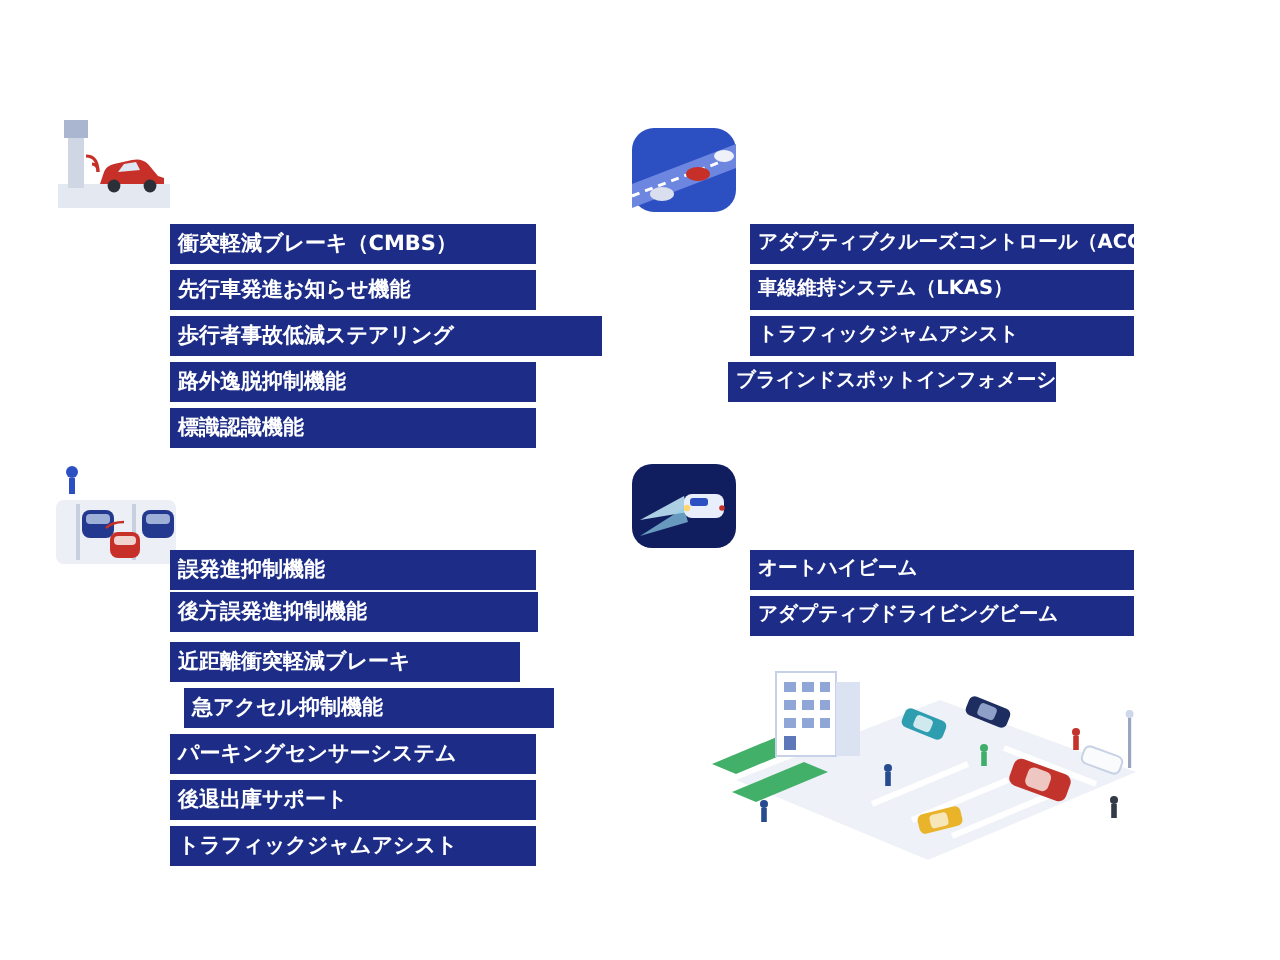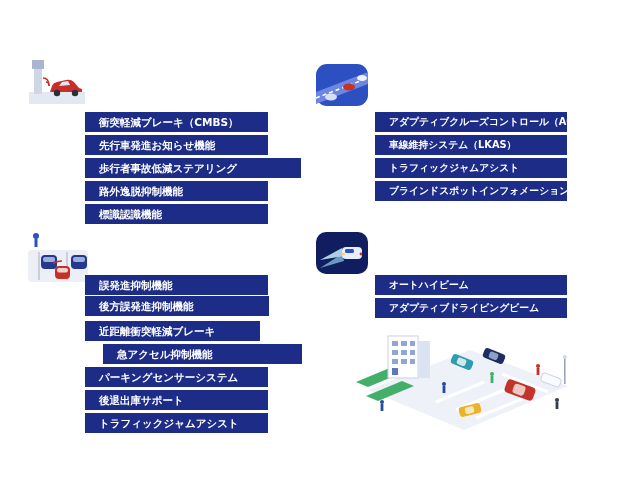--- a/index.html
+++ b/index.html
@@ -3,21 +3,21 @@
 <meta charset="utf-8">
 <style>
   html,body { margin:0; padding:0; background:#ffffff; }
   .stage {
     position:relative; width:640px; height:480px; background:#ffffff;
     font-family:"DejaVu Sans","Liberation Sans",sans-serif; overflow:hidden;
   }
   .banner {
     position:absolute; height:20px; line-height:20px;
     background:var(--banner-bg,#1d2d87); color:var(--banner-text,#ffffff);
-    font-weight:bold; font-size:10.5px; padding:0 14px; box-sizing:border-box;
+    font-weight:bold; font-size:10.5px; padding:0 4px; box-sizing:border-box;
     white-space:nowrap; letter-spacing:0;
   }
   .col-right .banner { font-size:9.8px; }
   .icon-box { position:absolute; }
   .footnote {
     position:absolute; top:438px; right:42px;
     font-size:9px; color:#222; white-space:nowrap;
   }
 </style>
 </head>
@@ -55,21 +55,21 @@
       <path d="M2 38 L54 18" stroke="#ffffff" stroke-width="1.5" stroke-dasharray="4 3"></path>
       <ellipse cx="17" cy="37" rx="6" ry="3.5" fill="#d9dfee"></ellipse>
       <ellipse cx="35" cy="27" rx="6" ry="3.5" fill="#c63028"></ellipse>
       <ellipse cx="48" cy="18" rx="5" ry="3" fill="#eef1f8"></ellipse>
     </svg>
   </div>
   <div class="col-right">
     <div class="banner" style="left:375px;top:112px;width:192px">アダプティブクルーズコントロール（ACC）</div>
     <div class="banner" style="left:375px;top:135px;width:192px">車線維持システム（LKAS）</div>
     <div class="banner" style="left:375px;top:158px;width:192px">トラフィックジャムアシスト</div>
-    <div class="banner" style="left:375px;top:181px;width:192px">ブラインドスポットインフォメーション</div>
+    <div class="banner" style="left:364px;top:181px;width:164px">ブラインドスポットインフォメーション</div>
   </div>
 
   <div class="icon-box" style="left:26px;top:228px;width:64px;height:58px">
     <svg width="64" height="58" viewBox="0 0 64 58">
       <rect x="2" y="22" width="60" height="32" rx="4" fill="#eceff5"></rect>
       <rect x="12" y="24" width="2" height="28" fill="#c8d0e0"></rect>
       <rect x="40" y="24" width="2" height="28" fill="#c8d0e0"></rect>
       <circle cx="10" cy="8" r="3" fill="#2c4fc2"></circle>
       <rect x="8.5" y="11" width="3" height="8" fill="#2c4fc2"></rect>
       <g>
@@ -84,21 +84,21 @@
         <rect x="29" y="38" width="15" height="13" rx="4" fill="#c63028"></rect>
         <rect x="31" y="40" width="11" height="4.5" rx="2" fill="#f0d2cf"></rect>
       </g>
       <path d="M27 36 q3 -3 9 -3" stroke="#c63028" stroke-width="1.3" fill="none"></path>
     </svg>
   </div>
   <div>
     <div class="banner" style="left:85px;top:275px;width:183px">誤発進抑制機能</div>
     <div class="banner" style="left:85px;top:296px;width:184px">後方誤発進抑制機能</div>
     <div class="banner" style="left:85px;top:321px;width:175px">近距離衝突軽減ブレーキ</div>
-    <div class="banner" style="left:103px;top:344px;width:199px">急アクセル抑制機能</div>
+    <div class="banner" style="left:92px;top:344px;width:185px">急アクセル抑制機能</div>
     <div class="banner" style="left:85px;top:367px;width:183px">パーキングセンサーシステム</div>
     <div class="banner" style="left:85px;top:390px;width:183px">後退出庫サポート</div>
     <div class="banner" style="left:85px;top:413px;width:183px">トラフィックジャムアシスト</div>
   </div>
 
   <div class="icon-box" style="left:314px;top:230px;width:56px;height:46px">
     <svg width="56" height="46" viewBox="0 0 56 46">
       <rect x="2" y="2" width="52" height="42" rx="10" fill="#101d5e"></rect>
       <path d="M6 30 L28 18 L30 26 Z" fill="#bfe3f2" opacity="0.9"></path>
       <path d="M6 38 L28 24 L30 31 Z" fill="#8fd0ea" opacity="0.7"></path>

